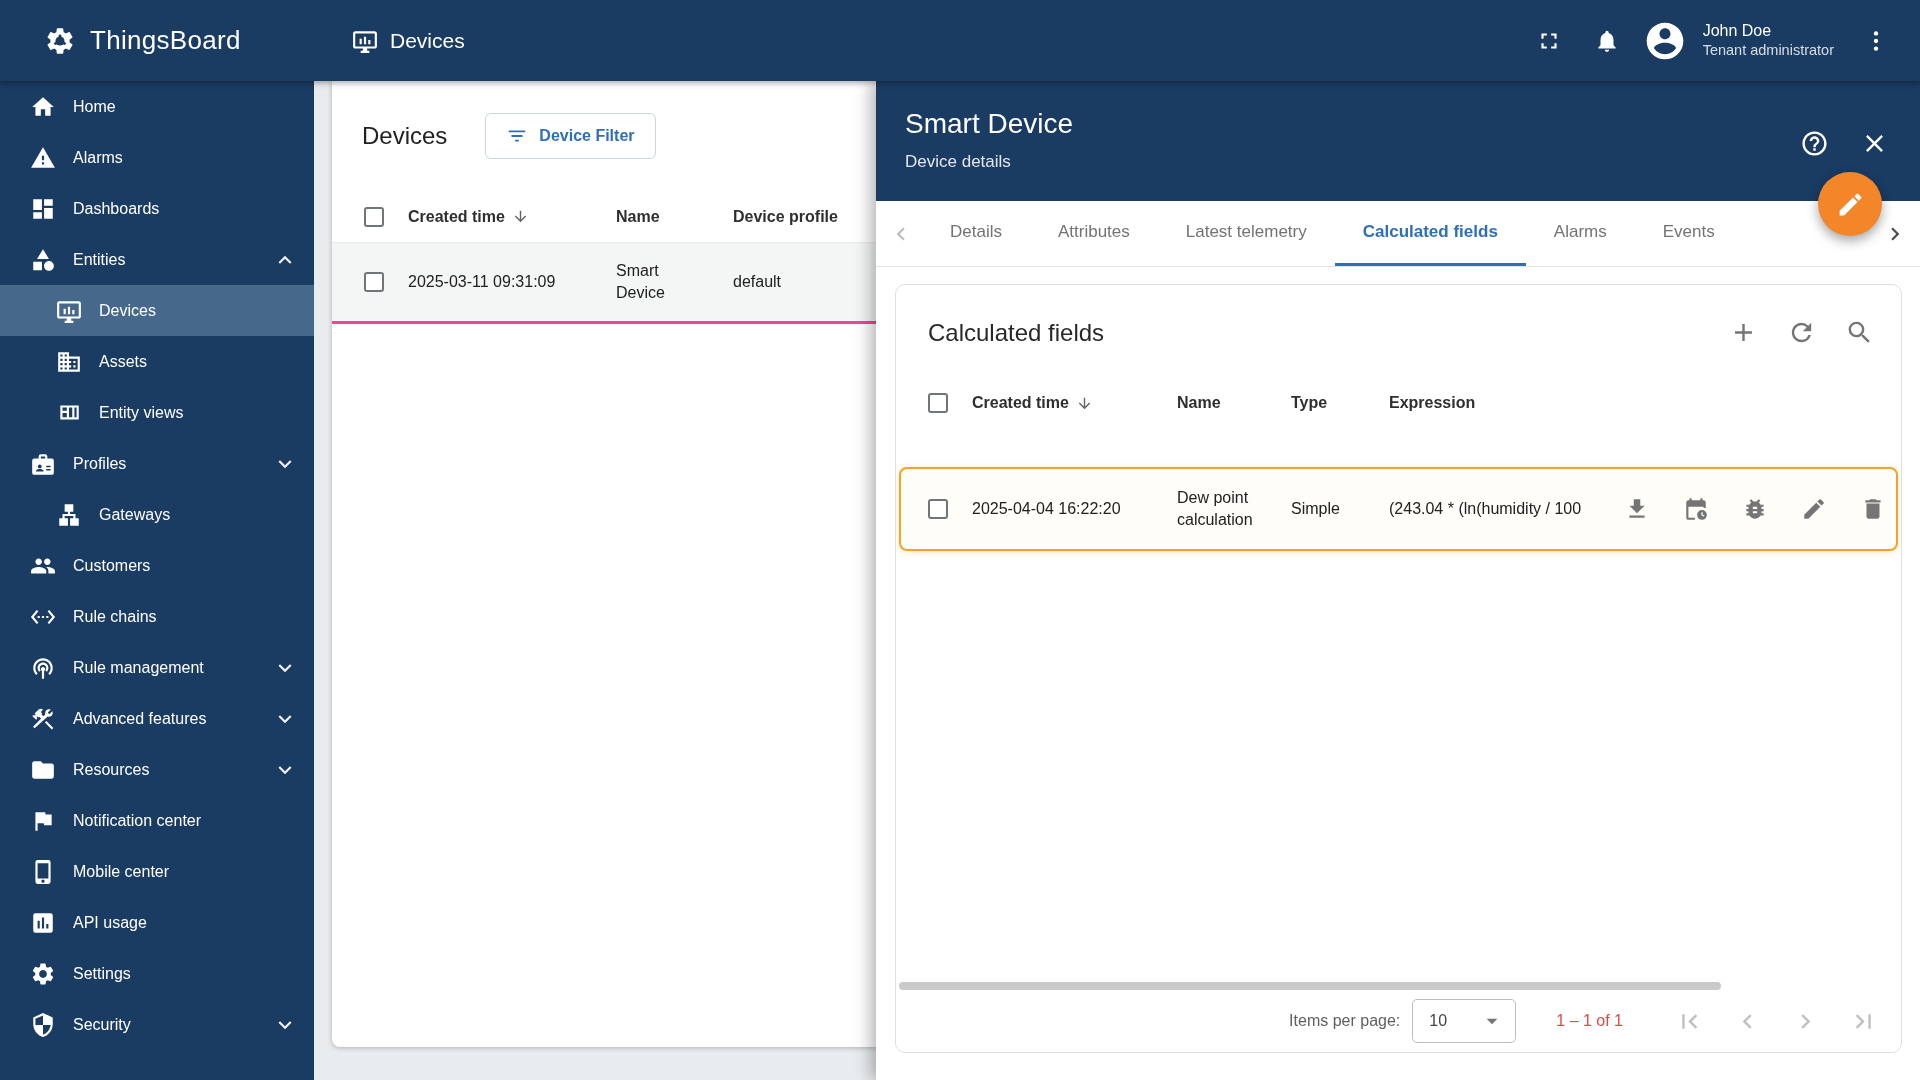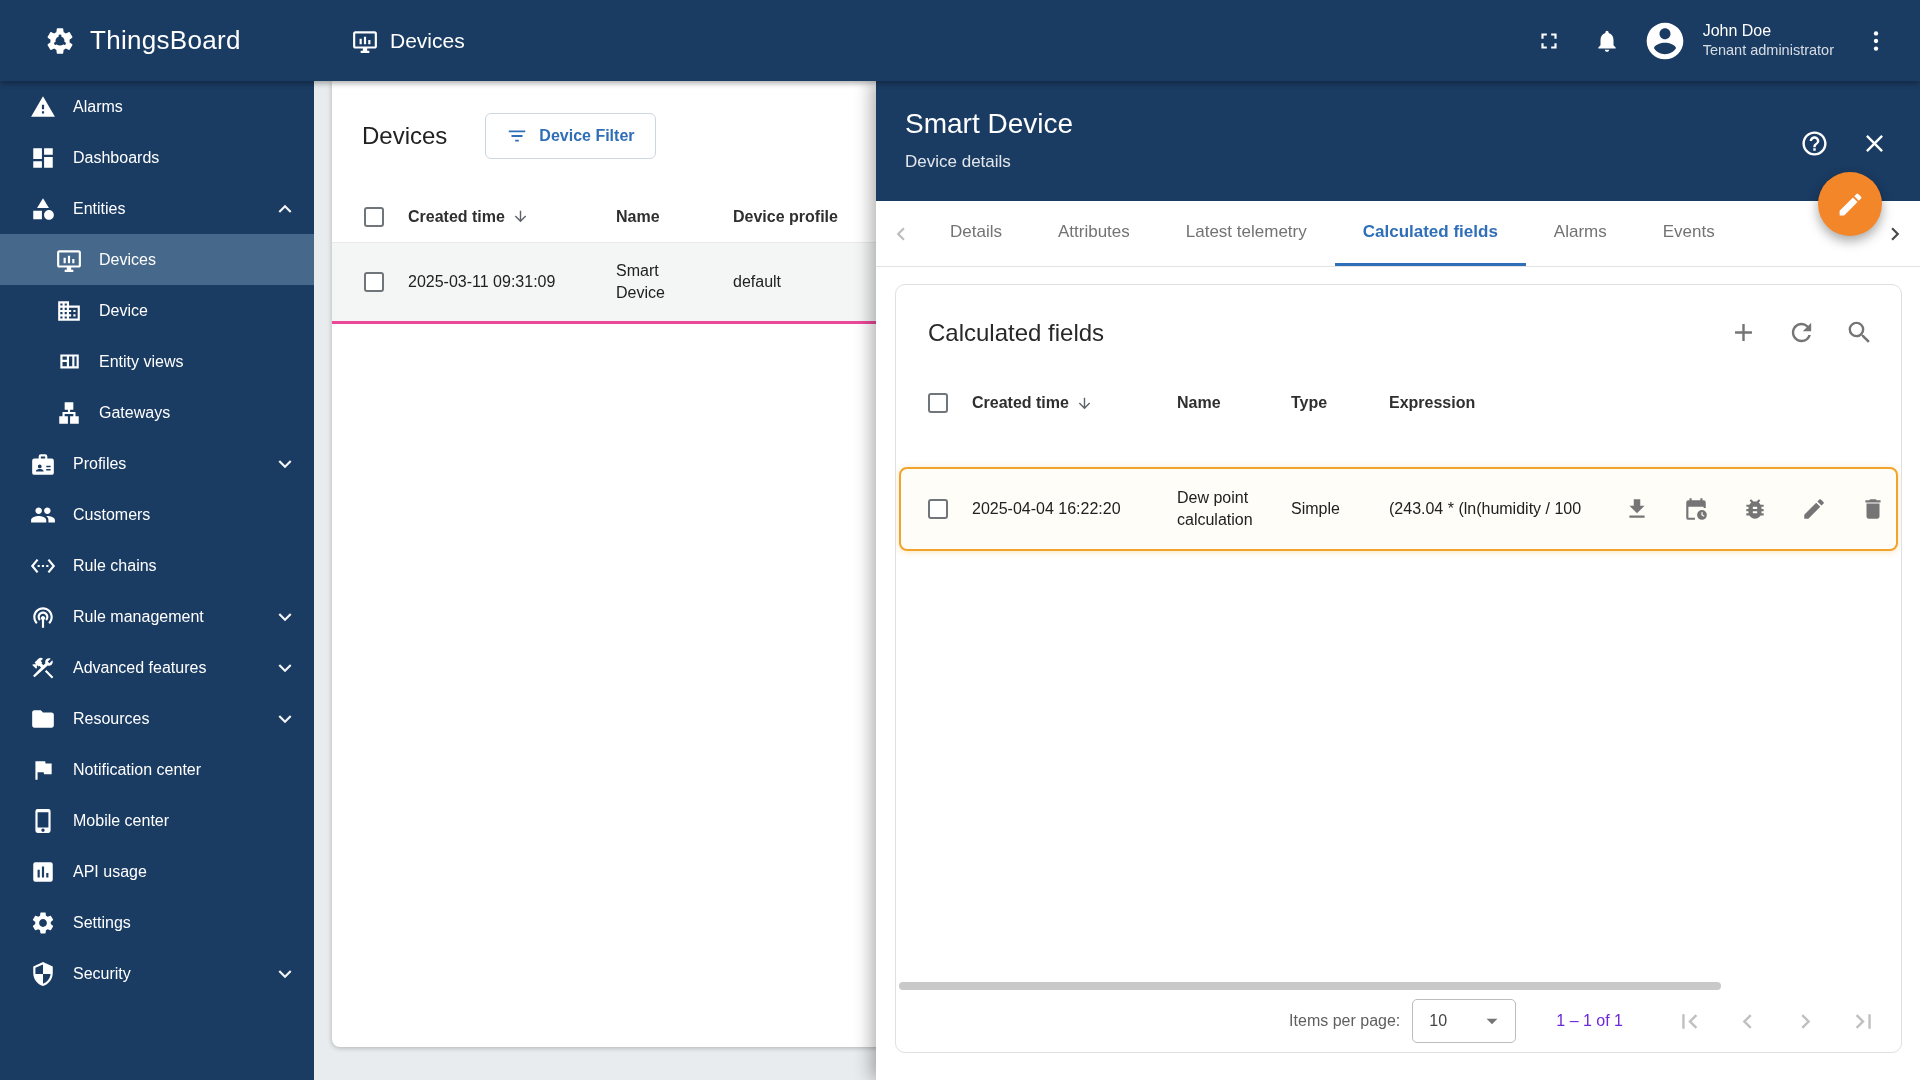--- a/index.html
+++ b/index.html
@@ -136,21 +136,21 @@
   .cf-pager{
     position:absolute; left:0; right:0; bottom:0; height:62px;
     display:flex; align-items:center; justify-content:flex-end;
     padding-right:16px; color:#5f5f5f; font-size:16px;
   }
   .pager-select{
     width:104px; height:44px; border:1px solid #bdbdbd; border-radius:5px;
     display:flex; align-items:center; justify-content:space-between;
     padding:0 10px 0 16px; margin:0 40px 0 12px; color:#444; cursor:pointer; background:#fff;
   }
-  .pager-range{ margin-right:44px; color:#6d28d9; }
+  .pager-range{ margin-right:44px; color:#ef4444; }
   .pbtn{ width:44px; height:44px; display:flex; align-items:center; justify-content:center; color:#c0c0c0; background:transparent; border:none; }
   .pgap{ margin-left:14px; }
 </style>
 </head>
 <body>
 
 <header class="topbar">
   <div class="brand">
     <span>
       <svg class="i32" viewBox="0 0 24 24">
@@ -201,20 +201,28 @@
           <circle cx="12" cy="19" r="2"></circle>
         </svg>
     </button>
   </div>
 </header>
 
 <nav class="sidebar">
   <div class="nav-item">
     <span>
         <svg class="i24" viewBox="0 0 24 24">
+          <path d="M10 20v-6h4v6h5v-8h3L12 3 2 12h3v8z"></path>
+        </svg>
+      </span>
+    <span>Home</span>
+  </div>
+  <div class="nav-item">
+    <span>
+        <svg class="i24" viewBox="0 0 24 24">
           <path d="M1 21h22L12 2 1 21zm12-3h-2v-2h2v2zm0-4h-2v-4h2v4z"></path>
         </svg>
       </span>
     <span>Alarms</span>
   </div>
   <div class="nav-item">
     <span>
         <svg class="i24" viewBox="0 0 24 24">
           <path d="M3 13h8V3H3v10zm0 8h8v-6H3v6zm10 0h8V11h-8v10zm0-18v6h8V3h-8z"></path>
         </svg>
@@ -242,50 +250,50 @@
         </svg>
       </span>
     <span>Devices</span>
   </div>
   <div class="nav-item sub">
     <span>
         <svg class="i24" viewBox="0 0 24 24">
           <path d="M12 7V3H2v18h20V7H12zM6 19H4v-2h2v2zm0-4H4v-2h2v2zm0-4H4V9h2v2zm0-4H4V5h2v2zm4 12H8v-2h2v2zm0-4H8v-2h2v2zm0-4H8V9h2v2zm0-4H8V5h2v2zm10 12h-8v-2h2v-2h-2v-2h2v-2h-2V9h8v10zm-2-8h-2v2h2v-2zm0 4h-2v2h2v-2z"></path>
         </svg>
       </span>
-    <span>Device</span>
+    <span>Assets</span>
   </div>
   <div class="nav-item sub">
     <span>
         <svg class="i24" viewBox="0 0 24 24">
           <path d="M4 5v13h17V5H4zm6 11H6v-4h4v4zm0-6H6V7h4v3zm5 6h-3V7h3v9zm4 0h-2V7h2v9z"></path>
         </svg>
       </span>
     <span>Entity views</span>
-  </div>
-  <div class="nav-item sub">
-    <span>
-        <svg class="i24" viewBox="0 0 24 24">
-          <path d="M13 22h8v-7h-3v-4h-5V9h3V2H8v7h3v2H6v4H3v7h8v-7H8v-2h8v2h-3z"></path>
-        </svg>
-      </span>
-    <span>Gateways</span>
   </div>
   <div class="nav-item">
     <span>
         <svg class="i24" viewBox="0 0 24 24">
           <path d="M20 7h-4V5a2 2 0 0 0-2-2h-4a2 2 0 0 0-2 2v2H4a2 2 0 0 0-2 2v11a2 2 0 0 0 2 2h16a2 2 0 0 0 2-2V9a2 2 0 0 0-2-2zm-10-2h4v2h-4V5zM9 12.5A1.75 1.75 0 1 1 9 16a1.75 1.75 0 0 1 0-3.5zM12.5 19h-7v-.6c0-1.2 2.3-1.8 3.5-1.8s3.5.6 3.5 1.8v.6zm6.5-1h-4v-1.5h4V18zm0-3h-4v-1.5h4V15z"></path>
         </svg>
       </span>
     <span>Profiles</span>
     <span class="nav-chevron">
         <svg class="i24" viewBox="0 0 24 24">
           <path d="M7.41 8.59L12 13.17l4.59-4.58L18 10l-6 6-6-6z"></path>
         </svg>
       </span>
+  </div>
+  <div class="nav-item sub">
+    <span>
+        <svg class="i24" viewBox="0 0 24 24">
+          <path d="M13 22h8v-7h-3v-4h-5V9h3V2H8v7h3v2H6v4H3v7h8v-7H8v-2h8v2h-3z"></path>
+        </svg>
+      </span>
+    <span>Gateways</span>
   </div>
   <div class="nav-item">
     <span>
         <svg class="i24" viewBox="0 0 24 24">
           <path d="M16 11c1.66 0 2.99-1.34 2.99-3S17.66 5 16 5s-3 1.34-3 3 1.34 3 3 3zm-8 0c1.66 0 2.99-1.34 2.99-3S9.66 5 8 5 5 6.34 5 8s1.34 3 3 3zm0 2c-2.33 0-7 1.17-7 3.5V19h14v-2.5C15 14.17 10.33 13 8 13zm8 0c-.29 0-.62.02-.97.05 1.16.84 1.97 1.97 1.97 3.45V19h6v-2.5c0-2.33-4.67-3.5-7-3.5z"></path>
         </svg>
       </span>
     <span>Customers</span>
   </div>
   <div class="nav-item">

